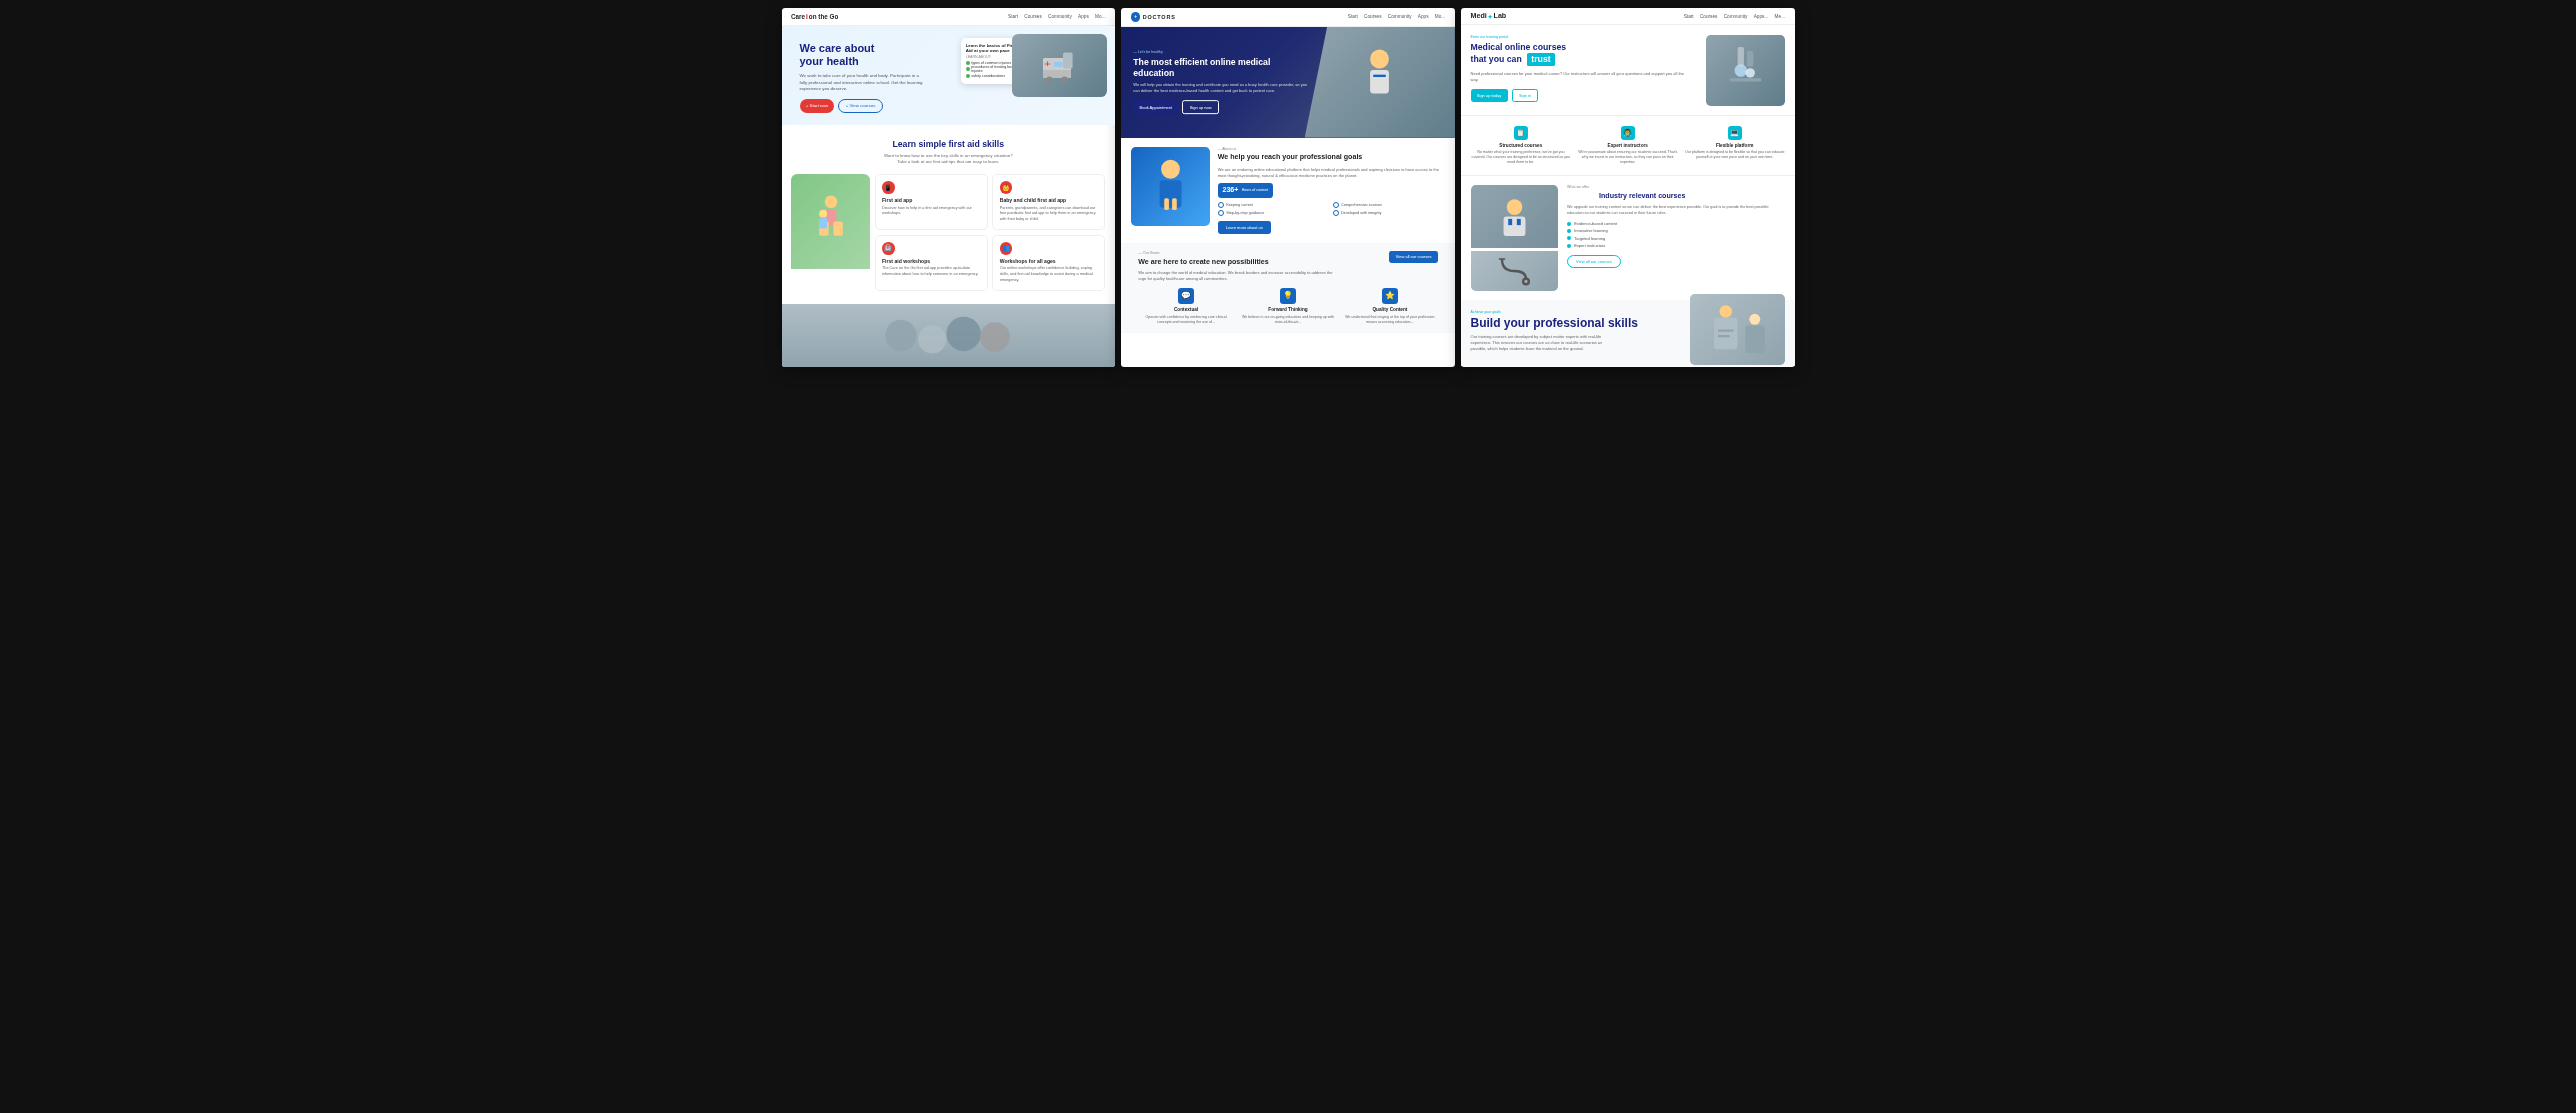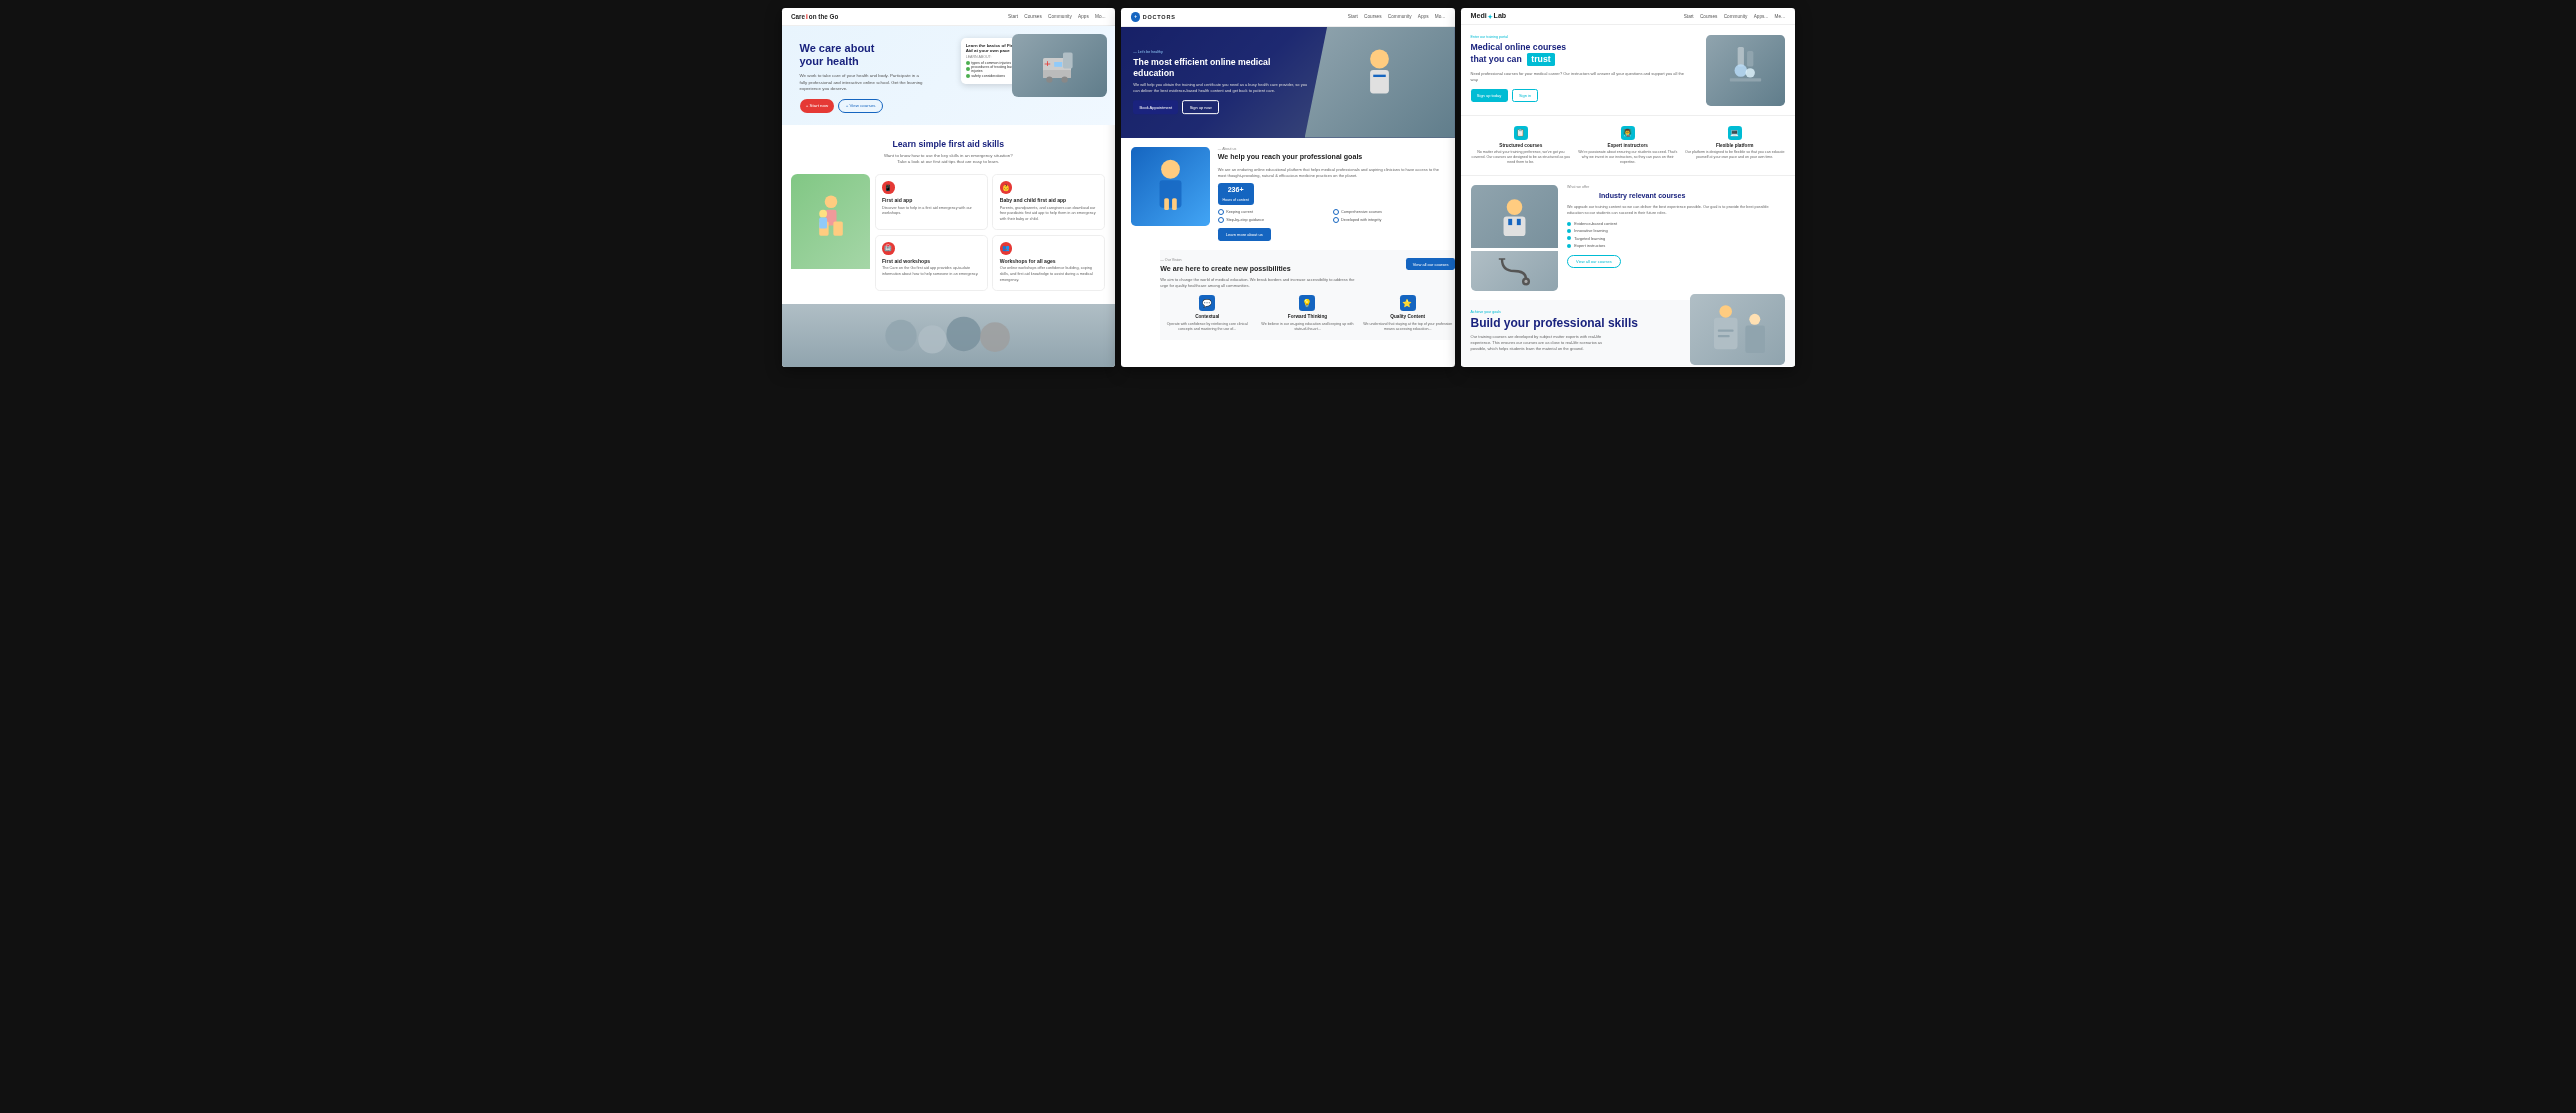--- a/index.html
+++ b/index.html
@@ -378,38 +378,36 @@
     }
     .stat-badge {
       background: #1565c0;
       color: white;
       border-radius: 3.2px;
       padding: 3.2px 4.7px;
       display: inline-flex;
       align-items: center;
       gap: 3.2px;
       margin-bottom: 4px;
-      flex-direction: column;
     }
     .stat-badge .num { font-size: 7.1px; font-weight: bold; }
     .stat-badge .label { font-size: 3.6px; }
     .btn-primary {
       background: #1565c0;
       color: white;
       border: none;
       padding: 4px 8px;
       border-radius: 2.4px;
       font-size: 4px;
       cursor: pointer;
     }
 
     .page2-vision {
-      padding: 8px 0;
+      padding: 8px 17px;
       background: #f8f9fa;
-      margin-left: 39px;
     }
     .page2-vision .tag {
       font-size: 3.6px;
       color: #888;
       margin-bottom: 2.4px;
     }
     .page2-vision h2 {
       font-size: 7.1px;
       font-weight: 800;
       color: #222;

